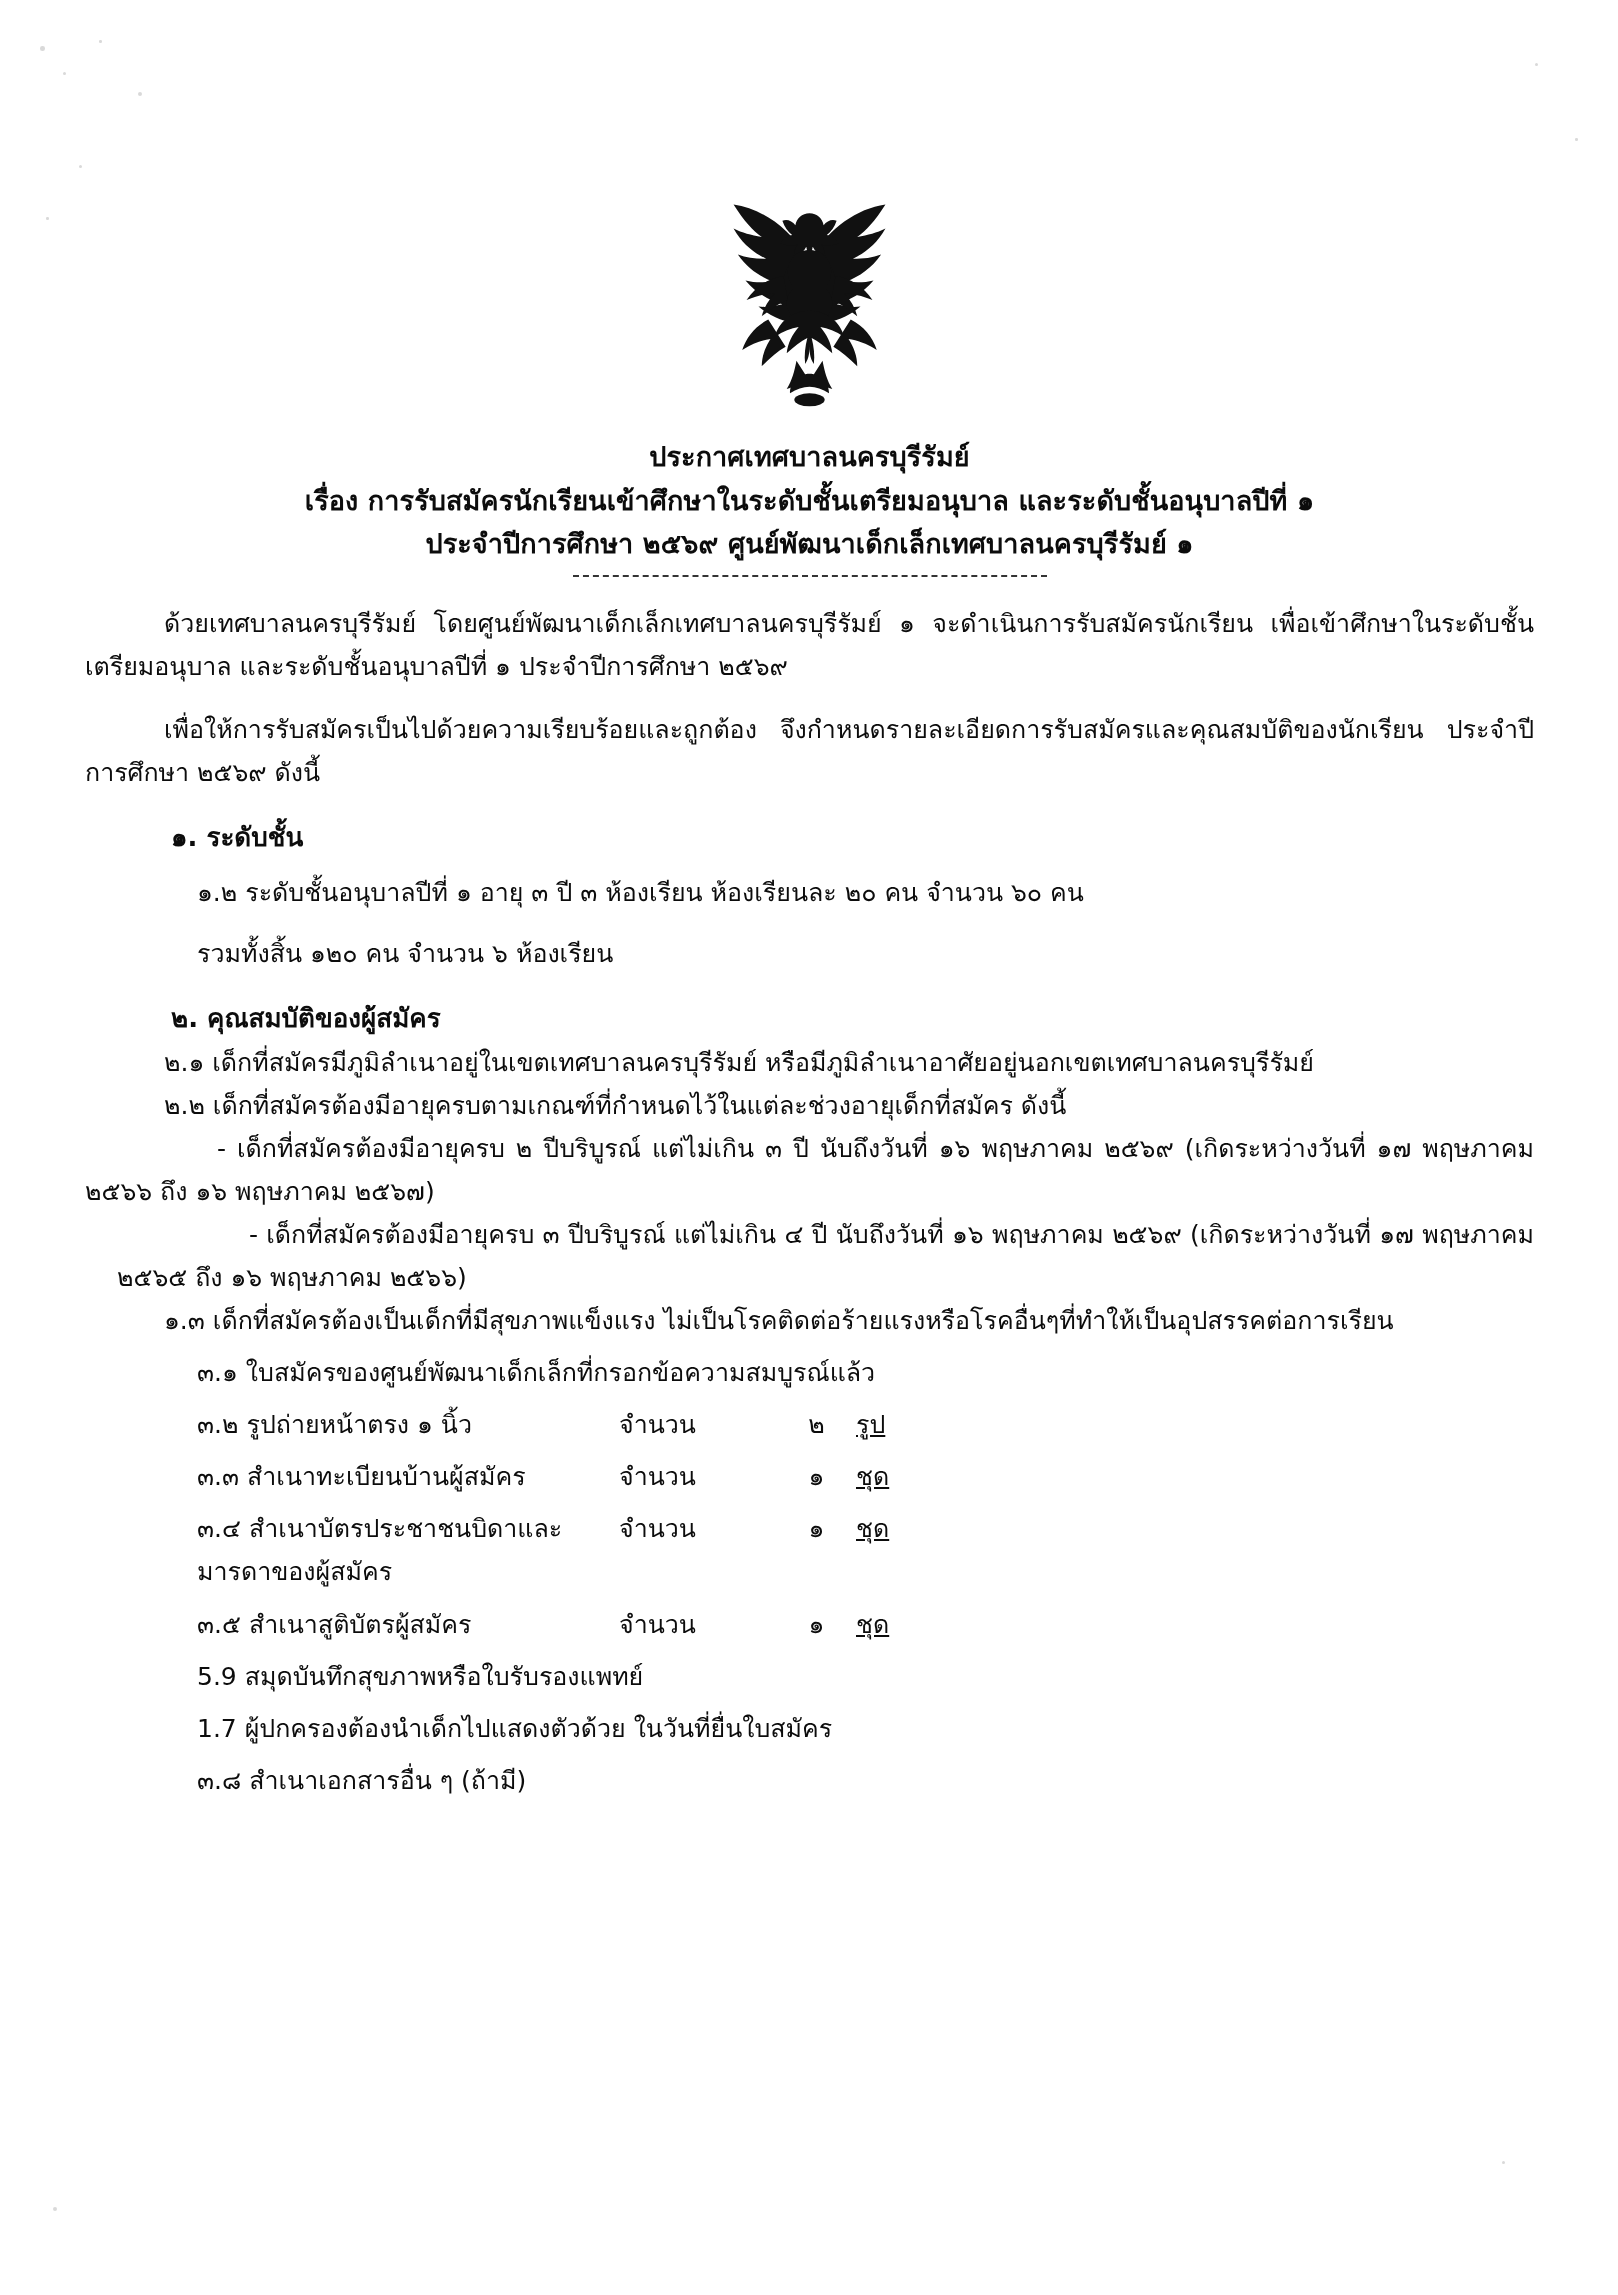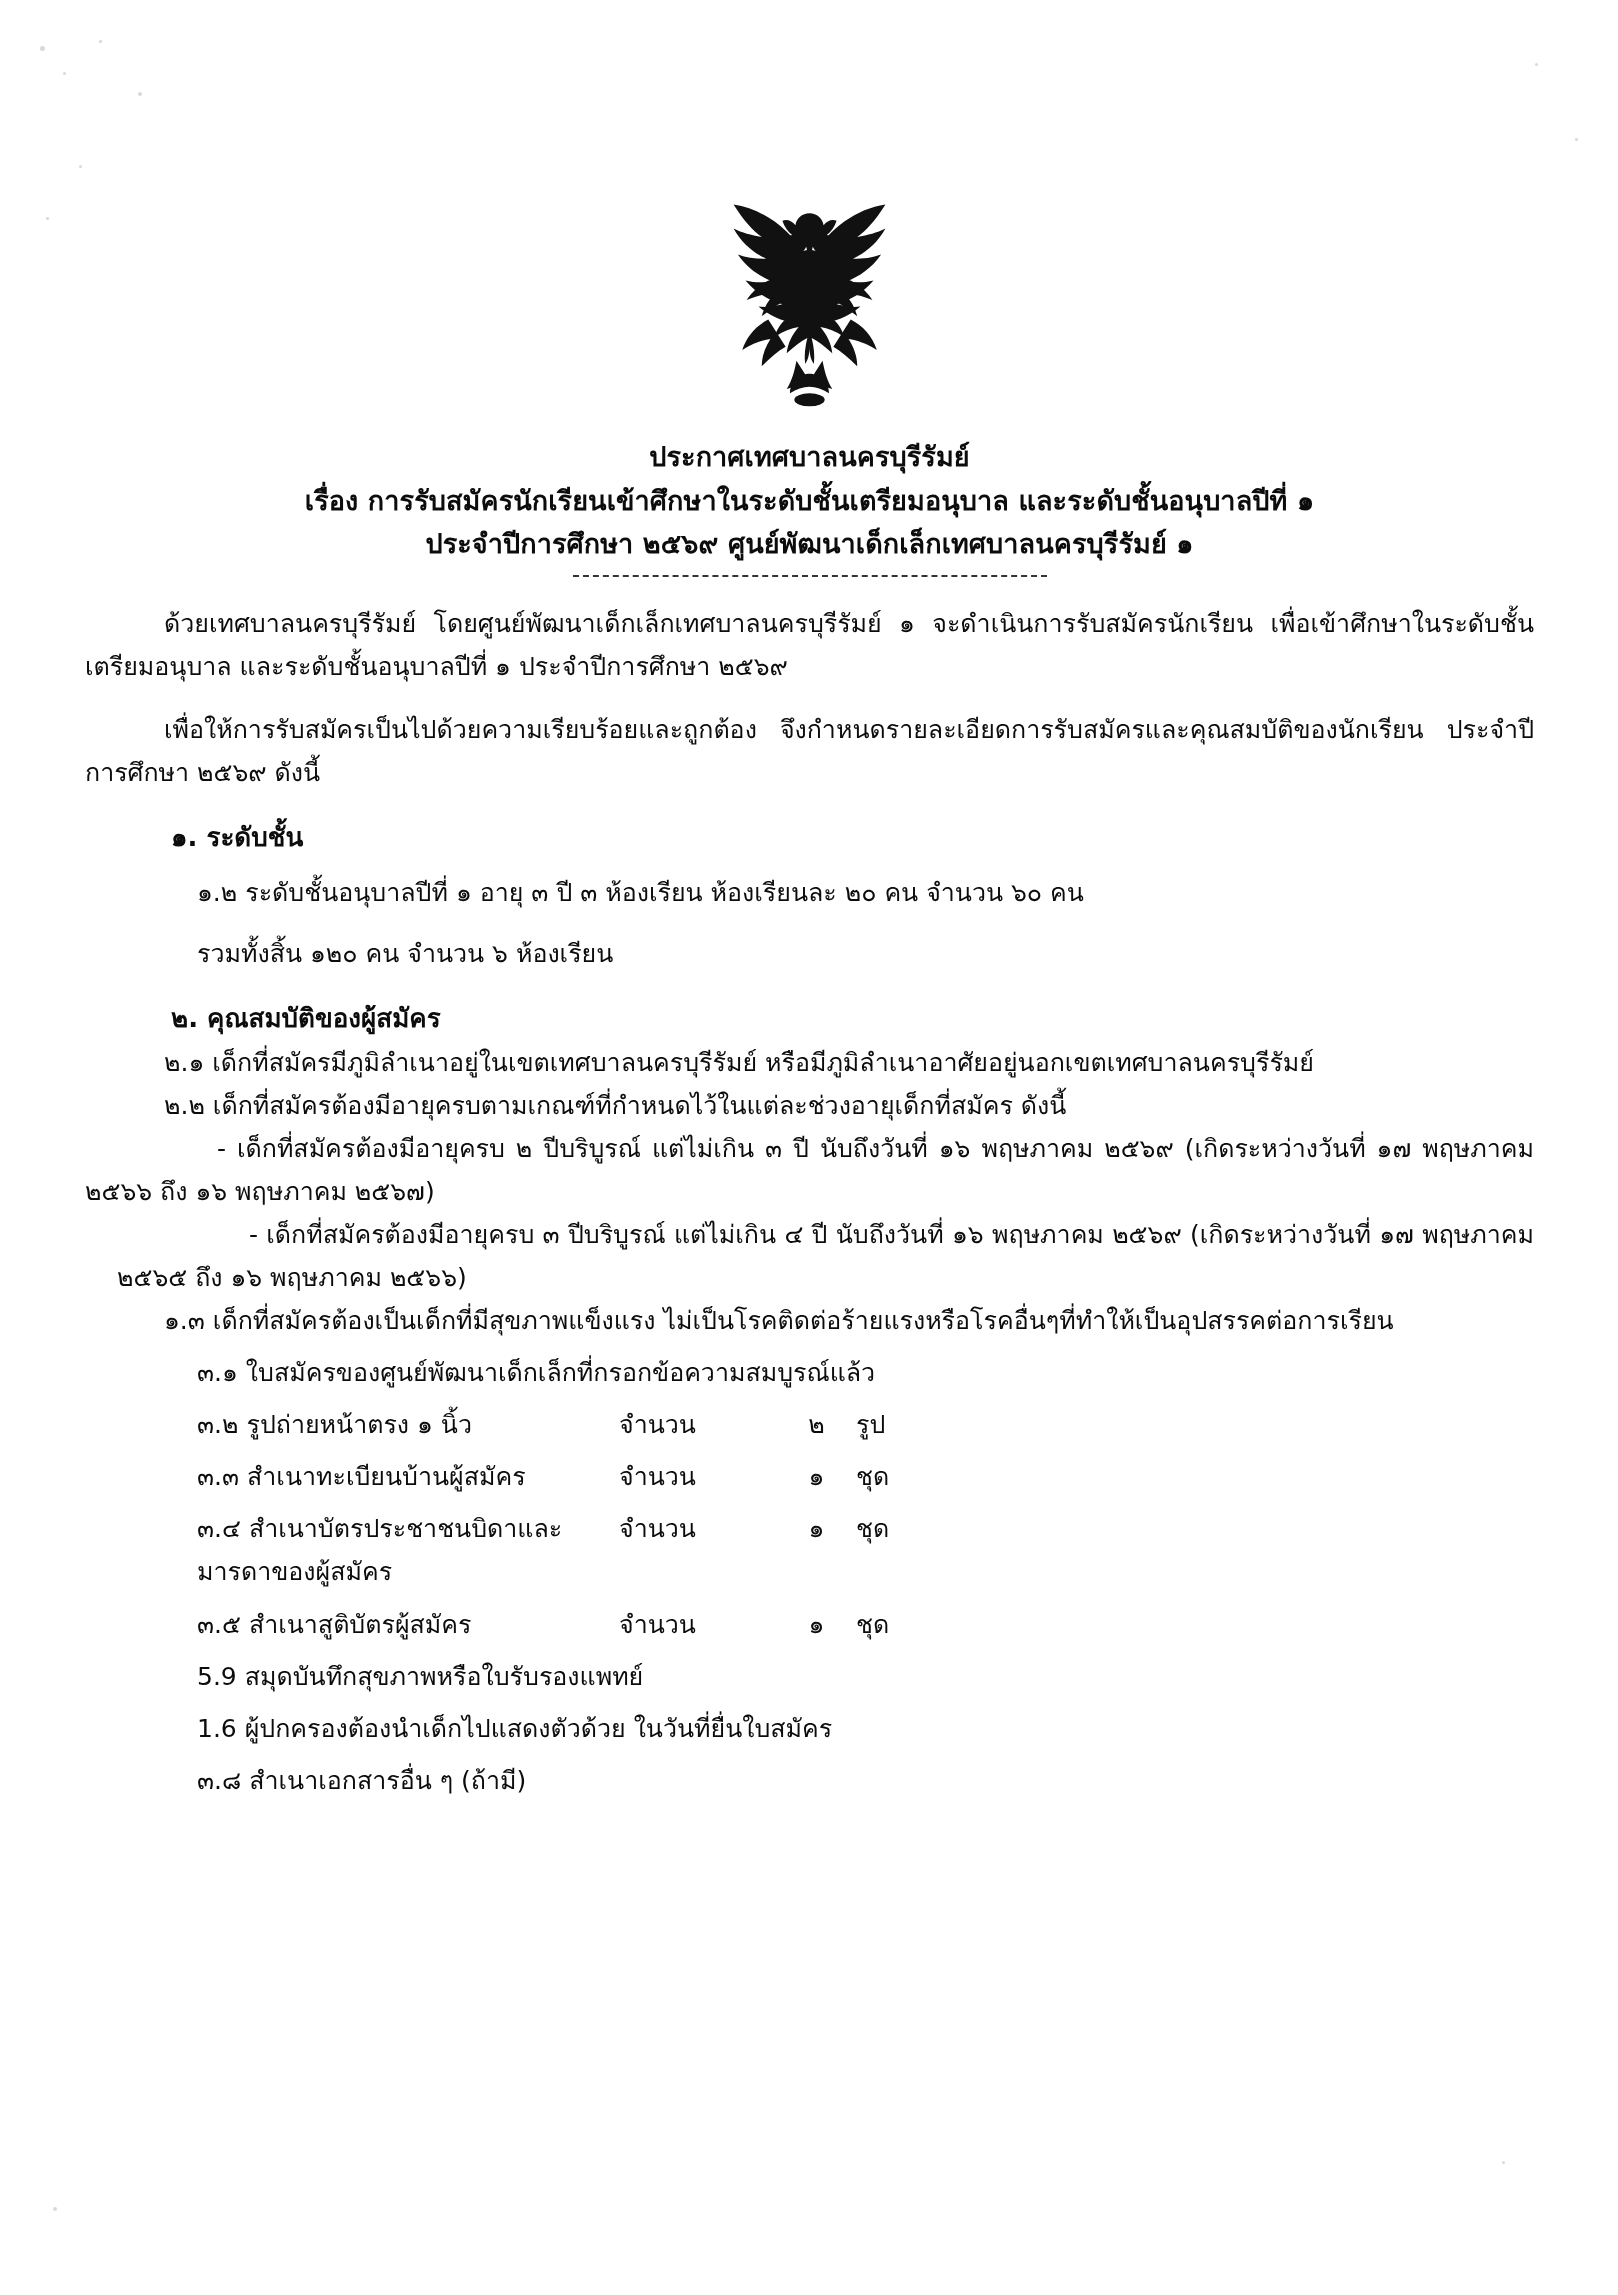--- a/index.html
+++ b/index.html
@@ -88,21 +88,21 @@
   }
   .docrow {
     display: flex;
     padding-left: 112px;
     margin-top: 9.2px;
     align-items: baseline;
   }
   .docrow .d-label { width: 422px; }
   .docrow .d-word { width: 158px; }
   .docrow .d-num { width: 79px; text-align: center; }
-  .docrow .d-unit { width: 79px; }
+  .docrow .d-unit { width: 79px; text-decoration: underline; }
   .plain-row {
     padding-left: 112px;
     margin-top: 9.2px;
   }
 </style>
 </head>
 <body>
 
 <div class="page">
 
@@ -193,18 +193,18 @@
     </div>
 
     <div class="docrow">
       <span class="d-label">๓.๕ สำเนาสูติบัตรผู้สมัคร</span>
       <span class="d-word">จำนวน</span>
       <span class="d-num">๑</span>
       <span class="d-unit">ชุด</span>
     </div>
 
     <div class="plain-row">5.9 สมุดบันทึกสุขภาพหรือใบรับรองแพทย์</div>
-    <div class="plain-row">1.6 ผู้ปกครองต้องนำเด็กไปแสดงตัวด้วย ในวันที่ยื่นใบสมัคร</div>
+    <div class="plain-row">1.7 ผู้ปกครองต้องนำเด็กไปแสดงตัวด้วย ในวันที่ยื่นใบสมัคร</div>
     <div class="plain-row">๓.๘ สำเนาเอกสารอื่น ๆ (ถ้ามี)</div>
 
   </div>
 </div>
 
 
 </body></html>

